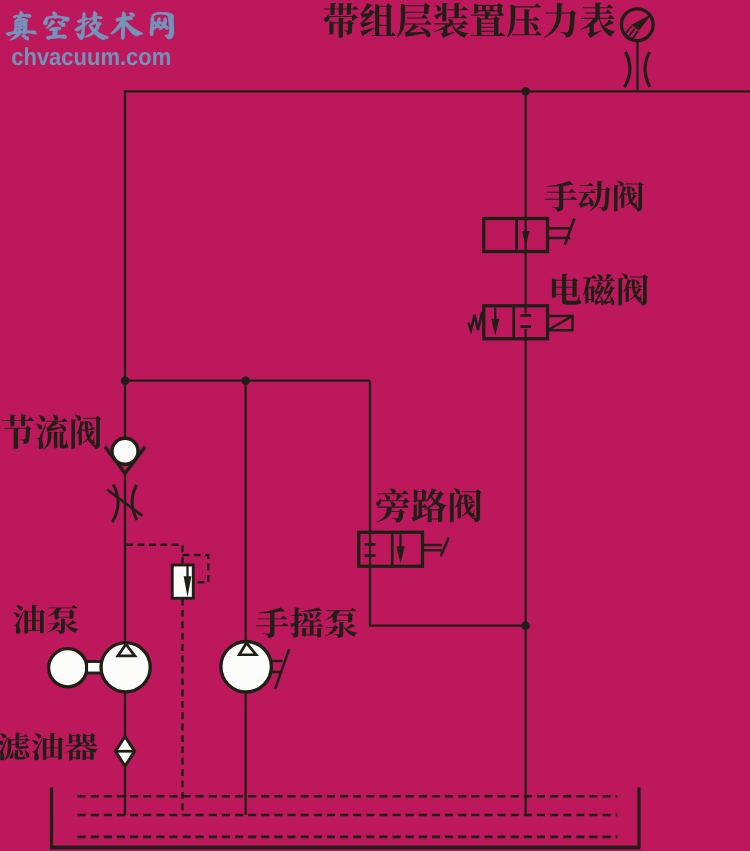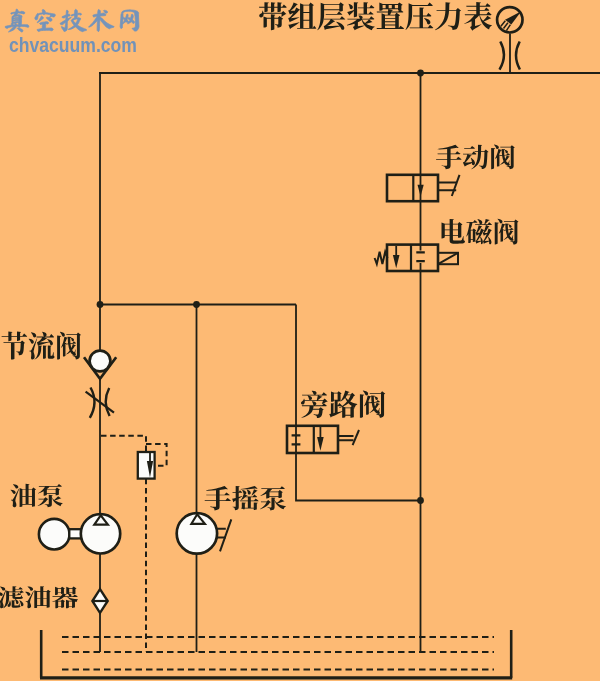--- a/index.html
+++ b/index.html
@@ -1,14 +1,14 @@
 <!DOCTYPE html>
 <html><head><meta charset="utf-8"><style>
 html,body{margin:0;padding:0}
-#page{position:relative;width:600px;height:681px;background:#fdba74;overflow:hidden;font-family:"Liberation Sans",sans-serif}
+#page{position:relative;width:600px;height:681px;background:#be185d;overflow:hidden;font-family:"Liberation Sans",sans-serif}
 </style></head><body>
 <div id="page">
 <svg width="600" height="681" viewBox="0 0 600 681">
 
 <path transform="matrix(0.9083 0 0 0.8130 2.85 29.41)" fill="#7494bb" stroke="#7494bb" stroke-width="0.9" d="M18 -1.3Q18.8 -1.1 19.2 -1.1Q19.5 -1.1 19.7 -0.9Q20 -0.7 20.5 -0.4Q21.1 -0.1 21.6 0.4Q21.9 0.9 22 1Q22.1 1.2 22 1.7Q21.9 3 21.2 3.2Q20.9 3.3 20.3 3Q19.7 2.7 19.2 2.1Q18.6 1.6 17.7 0.7Q17.1 0.2 16.7 -0.1Q16.3 -0.5 16.1 -0.8Q15.9 -1.1 15.9 -1.2Q15.9 -1.4 16 -1.5Q16.2 -1.6 16.8 -1.6Q17.5 -1.5 18 -1.3ZM16.3 -23.9Q16.9 -23.3 17 -23.1Q17.1 -22.8 17.1 -22.3L17 -21.6L18.4 -21.7Q19.3 -21.8 19.6 -21.8Q19.9 -21.9 20 -22.1Q20.2 -22.3 20.6 -22.2Q21 -22.2 21.9 -22.1Q22.8 -21.9 23.2 -21.8Q23.5 -21.7 23.8 -21.3Q24.4 -20.5 24 -19.7Q23.7 -19.2 23.2 -19.1Q22.8 -19.1 21.7 -19.4Q19.2 -20.2 17.7 -20.2H16.9L16 -19.4Q15.2 -18.5 15 -18.4Q14.8 -18.4 14.7 -18.2Q14.7 -18.1 14.9 -18.1Q15.3 -18.1 16.5 -18.1Q17.7 -18.1 18.1 -18Q18.5 -18 18.9 -17.8Q19.4 -17.5 19.7 -17.5Q19.9 -17.5 20.4 -17.2Q20.8 -16.9 21 -16.6Q21.3 -16 20.8 -14.7Q20.6 -14.4 20.6 -13.2Q20.6 -12.1 20.5 -10.6Q20.4 -9.1 20.4 -7.5L20.3 -5.9L21.7 -5.8Q23 -5.7 25.3 -5.7L27.6 -5.6L28 -5.2Q28.4 -4.9 28.4 -4.7Q28.4 -4.5 28.5 -4.4Q28.6 -4.3 28.6 -3.7Q28.6 -2.8 28.2 -2.6Q27.7 -2.5 26.4 -3Q25.5 -3.3 23.8 -3.6Q22.2 -3.8 20.9 -3.8L20 -3.8L19.6 -3.3Q19.3 -2.9 19.1 -2.8Q18.9 -2.7 18.5 -2.6Q17.8 -2.4 17.5 -2.5Q17.3 -2.6 17.2 -3.1Q17 -3.7 16.7 -3.8Q16.4 -3.9 15.3 -3.8Q15.2 -3.8 14.7 -2.9Q14.2 -2 14 -1.7Q13.7 -1.3 13 -0.6Q12.1 0.3 11.3 0.9Q10.5 1.4 9.1 2.1Q7.3 2.9 6.7 3L6.1 3.1L7.5 1.7Q9.1 0.2 10.8 -1.9Q11.8 -3.2 11.7 -3.4Q11.5 -3.6 9.5 -3.2Q7.4 -2.7 6.4 -2.3Q6 -2.1 6 -2.1Q5.9 -2.1 5.5 -1.6Q5 -1.2 4.7 -1.2Q4.4 -1.2 3.6 -1.6Q2.9 -2 2.8 -2.2Q2.7 -2.5 2.5 -2.7Q2.3 -3 2.4 -3.3Q2.6 -3.6 3.2 -3.8Q4.3 -4.2 6.1 -4.6Q7.8 -5 8.8 -5H9.4L9.3 -5.8Q9.2 -6.4 9.3 -6.6Q9.3 -6.9 9.6 -7.5L10 -8.3V-11.9Q10 -15.5 10.1 -15.7Q10.2 -15.9 10.8 -16.4Q11.3 -16.8 11.7 -17.1Q12.1 -17.3 12.4 -18Q13.2 -19.7 13.2 -19.9Q13.2 -19.9 12.9 -19.9Q12.6 -19.9 12.2 -19.9Q11.8 -19.8 11.8 -19.7Q11.7 -19.6 11.5 -19.6Q11.3 -19.6 10.5 -19.2L9.7 -18.8L9.2 -19.1Q8.7 -19.4 8.7 -19.7Q8.7 -20.1 9 -20.2Q10.6 -20.9 12.2 -21.1Q13.6 -21.3 13.8 -21.4Q13.9 -21.5 14.2 -22.2Q14.4 -22.9 14.4 -23.2Q14.4 -23.3 14.6 -24.1Q14.8 -24.9 14.9 -25Q15 -25.2 15.3 -24.9Q15.7 -24.7 15.8 -24.7Q16 -24.7 16.1 -24.4Q16.2 -24.1 16.3 -23.9ZM15.3 -16.3Q13.5 -16 12.7 -15.6Q11.9 -15.2 11.7 -14.6Q11.5 -13.8 11.7 -13.8Q11.7 -13.8 11.8 -13.9Q12 -14 13.2 -14.4Q15 -14.9 15.7 -15Q16.3 -15 16.7 -14.6Q17 -14.3 17.1 -14.4Q17.3 -14.6 17.3 -15.3Q17.3 -16.1 17.2 -16.2Q17.1 -16.3 16.4 -16.4Q15.7 -16.4 15.3 -16.3ZM17.1 -13.5H16.3Q15.7 -13.5 14.6 -13.3Q13.5 -13.1 13.1 -13Q12.7 -12.8 12.2 -12.8H11.6L11.6 -12.2Q11.6 -11.6 11.7 -11.5Q11.9 -11.4 12.6 -11.7Q13.4 -12.2 14.1 -12.4Q14.7 -12.6 15.5 -12.6Q16.2 -12.6 16.4 -12.4Q16.5 -12.2 16.8 -12.1L17.1 -11.9V-12.7ZM17.3 -11 16.7 -11 15.3 -10.9Q14.4 -10.9 14 -10.7Q13.5 -10.5 13 -10.5Q12.4 -10.4 12.1 -10.6Q11.7 -10.8 11.6 -10.7Q11.4 -10.6 11.5 -10.2Q11.6 -9.7 11.6 -9.1L11.6 -8.5L12.5 -9Q13.9 -9.6 15.1 -9.8Q16.2 -10 16.6 -9.6Q17.1 -9.3 17.2 -9.4Q17.3 -9.5 17.3 -10.2ZM17.3 -8.3 16.9 -8.2Q16 -8.2 14.8 -8Q13.6 -7.8 13.4 -7.6Q13.3 -7.5 12.7 -7.4Q12.1 -7.3 11.9 -7.6Q11.7 -7.8 11.6 -7.7Q11.5 -7.6 11.4 -6.5L11.3 -5.4L12 -5.4Q12.8 -5.5 12.9 -5.7Q13.1 -5.8 13.1 -6.3Q13.2 -7.2 13.6 -7.4Q13.7 -7.5 13.8 -7.4Q13.9 -7.3 14.2 -7.3Q14.4 -7.3 14.7 -7.1Q15 -6.9 15 -6.6Q15 -6.5 15.1 -6.5Q15.2 -6.5 15.3 -6.1Q15.3 -5.7 15.4 -5.7Q15.5 -5.6 15.9 -5.6Q16.5 -5.6 16.9 -5.7L17.3 -5.8V-7Z M49.7 -9.1Q49.9 -9 50.1 -8.6Q50.3 -8.2 50.3 -7.9Q50.3 -7.2 49.6 -6.8Q49.4 -6.6 49.2 -6.6Q49 -6.6 48.6 -6.8Q48 -6.9 47.5 -7Q47 -7 46.9 -6.8Q46.8 -6.7 47.1 -5.8Q47.3 -4.9 47.1 -3.8Q46.8 -1.3 47.2 -1.5Q47.3 -1.5 52.1 -1.7Q53.3 -1.8 53.9 -1.6Q55 -1.2 55.3 -0.4Q55.6 0.5 55 1Q54.5 1.4 54 1.6Q53.5 1.6 53.3 1.6Q53 1.6 52.4 1.4Q51.7 1.2 51.1 1.1Q50.5 1.1 47.8 1.1Q44.2 1.1 42.7 1.4Q40.2 1.8 40.2 2.4Q40.2 2.5 39.8 2.4Q39.5 2.4 39.5 2.5Q39.4 2.7 39.2 2.6Q39 2.5 38.6 2Q38.1 1.6 37.9 1Q37.6 0.4 37.7 0.2Q37.8 0.1 38.4 0Q39 -0.1 39.7 -0.3Q40.4 -0.6 41.9 -0.8L43.3 -1L43.4 -2.2Q43.4 -3.3 43.5 -4.1Q43.6 -4.9 43.7 -5.7L43.8 -6.5L43.4 -6.4Q43.1 -6.3 42.8 -6.3Q42.6 -6.3 42 -6.1L41.5 -6L41 -6.5Q40.4 -7.1 40.4 -7.2Q40.5 -7.5 41.3 -8Q42 -8.5 42.6 -8.6Q46.7 -9.2 47.2 -9.4Q47.7 -9.5 48.6 -9.4Q49.5 -9.3 49.7 -9.1ZM48.7 -15Q49.1 -15 50.5 -14.6Q51.8 -14.3 52.1 -14Q52.5 -13.8 53 -13.5Q53.7 -13.2 53.9 -12.9Q54.1 -12.6 54 -11.7Q53.9 -10.9 53.7 -10.6Q53.5 -10.2 53 -10Q52.5 -9.9 52 -10Q51.6 -10.2 50.9 -10.8Q50.2 -11.6 49.6 -12.1Q49 -12.6 48.4 -13.5L47.7 -14.3L48 -14.6Q48.4 -15 48.7 -15ZM42.7 -16.3Q43.1 -16.3 43.8 -15.6Q44.5 -14.9 44.7 -14.3Q44.8 -13.9 44.5 -13.5Q44.2 -13.1 43.8 -12.9Q43.2 -12.7 43.2 -12.5Q43.2 -12.4 42.7 -12Q42.2 -11.6 41.9 -11.2L40.6 -10.1Q39.7 -9.3 39.6 -9.2Q39.5 -9.1 38.8 -8.7Q38.2 -8.3 38 -8.3Q37.9 -8.3 37.8 -8.4Q37.8 -8.4 37.9 -8.6Q38.1 -8.9 38.1 -9.1Q38.1 -9.2 38.8 -9.9Q39.2 -10.3 40 -11.6Q40.8 -12.9 40.8 -13.1Q40.8 -13.2 41.3 -13.9Q41.7 -14.6 41.7 -15.1Q41.7 -15.5 42.1 -15.9Q42.4 -16.3 42.7 -16.3ZM45.1 -24.1Q46.7 -23.3 46.8 -21.7Q46.9 -20.9 47 -20.8Q47.1 -20.6 48.4 -20.4Q49.7 -20.3 50.4 -20.1Q51.1 -19.9 52 -19.8Q52.8 -19.7 53.1 -19.6Q53.4 -19.5 54.3 -19.4Q56 -19.4 57.2 -18.8Q57.4 -18.7 57.5 -18.5Q57.6 -18.4 57.7 -17.9Q57.9 -16.5 57 -15.8Q56.5 -15.4 56.5 -15.3Q56.4 -15.3 55.9 -15.3Q55.3 -15.3 54.7 -15.6Q53.8 -16.3 53.1 -15.7Q51.9 -14.7 51.5 -14.7Q51.2 -14.7 51.3 -14.9Q51.4 -15 51.6 -15.3Q52.5 -16.4 52.5 -17.2Q52.5 -17.7 52.2 -17.8Q52 -18 51.1 -18.2Q50.3 -18.4 49.6 -18.6Q49 -18.8 47.7 -18.9L46.5 -19L46 -18.5Q45.5 -18 45.4 -18Q45.2 -18 44.8 -18.3Q44.4 -18.5 44.4 -18.6Q44.4 -19 44.2 -19Q44 -19.1 43.2 -19Q42.5 -18.8 41.3 -18.5Q40.1 -18.2 39.7 -18Q39.2 -17.8 38.8 -16.2L38.5 -14.6Q38.3 -13.7 38.3 -13.1Q38.2 -12.5 37.8 -12.1Q37.4 -11.8 36.8 -11.8Q36.4 -11.8 36.2 -11.9Q36.1 -11.9 35.7 -12.3Q35.4 -12.7 35.3 -13Q35.2 -13.2 35.3 -13.9Q35.4 -14.7 35.4 -14.8Q35.4 -15 35.6 -15.2Q35.8 -15.3 36.3 -16.3Q36.7 -17.3 37 -17.7Q37.2 -18.1 37.5 -18.7Q37.9 -19.3 38.1 -19.5Q38.3 -19.7 38.3 -19.7Q38.4 -19.7 38.5 -19.5Q38.8 -19.1 39.5 -19.4Q40.4 -19.9 42.4 -20.2L43.7 -20.5L43.6 -21.7Q43.5 -22.9 43.4 -23.4Q43.3 -23.9 43.6 -24.1Q43.9 -24.2 43.9 -24.4Q43.9 -24.7 45.1 -24.1Z M71.1 -23.4Q71.6 -23.1 71.8 -22.6Q72.1 -22.1 72 -21.9Q71.9 -21.7 71.8 -20.9Q71.7 -20.1 71.6 -19.6Q71.5 -19.2 71.7 -18.8Q71.9 -18.7 72 -18.6Q72.1 -18.6 72.5 -18.6Q73.6 -18.8 74 -18.1Q74.2 -17.8 74.2 -17.6Q74.2 -17.3 73.9 -17Q73.6 -16.7 73.4 -16.6Q73.2 -16.6 72.6 -16.5Q72 -16.4 71.8 -16.4Q71.7 -16.3 71.6 -16Q71.2 -14.8 71.2 -13.7V-13L72 -13.3L73.3 -14.1L74.6 -14.8Q75.2 -15.2 75.3 -15.2Q75.5 -15.2 75 -14.4Q74.8 -14.2 74.6 -14.1Q74.4 -13.9 73.7 -13.1Q73 -12.3 72.5 -11.7Q71.6 -10.8 71.4 -10.4Q71.2 -10 71.1 -9.2Q71.1 -8.3 71 -8.2Q71 -8.1 70.9 -4.5Q70.9 -1 70.8 -0.2Q70.7 0.5 70.4 1Q70 1.5 69.2 2Q68.6 2.4 68.4 2.5Q68.1 2.6 67.9 2.5Q67 2.4 67 2Q67 1.5 66.3 0.5Q64.9 -1.3 64.7 -2.6Q64.5 -3.4 64.6 -3.5Q64.7 -3.6 65.8 -3Q67.7 -2 68 -1.9Q68.4 -1.8 68.5 -2.3Q68.6 -2.8 68.8 -4.1Q68.9 -5.4 69 -6.1Q69.1 -6.9 69.1 -7.6Q69.1 -8.3 69 -8.4Q68.8 -8.5 67.6 -7.6Q66.9 -7 66.4 -6.4Q66.2 -6 65.8 -5.9Q65.3 -5.6 64.7 -5.8Q64.1 -5.9 63.5 -6.3Q62.9 -6.7 62.9 -7Q62.9 -7.3 63.4 -7.7Q64 -8 64.5 -8.5Q65.9 -9.6 68 -10.9L69.2 -11.7L69.3 -12.3Q69.4 -12.9 69.4 -14Q69.4 -15.2 69.3 -15.2Q69.1 -15.2 68.5 -14.8Q67.9 -14.4 67.8 -14.3Q67.5 -14 66.8 -14.1Q66.1 -14.2 65.3 -14.6Q64.8 -14.9 65.1 -15.4Q65.3 -15.9 66.2 -16.2Q66.7 -16.4 68.2 -17.1L69.7 -17.9L69.8 -19.4L69.9 -21.9Q69.9 -22.8 70.2 -23.3Q70.5 -23.8 70.5 -23.8Q70.6 -23.8 71.1 -23.4ZM80.1 -24.7 80.9 -24.2Q81.7 -23.6 81.9 -23.2Q82.2 -22.8 82.1 -22.1Q82 -21.4 82 -20.5L81.9 -19.7H82.3Q82.8 -19.7 83 -19.8Q83.3 -20 83.4 -19.9Q83.5 -19.9 83.6 -20Q83.8 -20.1 84.2 -20Q84.7 -19.9 85.4 -19.8Q86 -19.7 86.4 -19.3Q86.8 -19 86.7 -18.6Q86.6 -18.3 86.2 -17.9Q85.8 -17.6 85.5 -17.6Q85.2 -17.6 84.8 -17.9Q84.4 -18.1 84.2 -18.2Q83.9 -18.2 83.2 -18.2Q82.2 -18.2 82.1 -18.1Q82 -18 81.9 -16.6Q81.9 -15.3 81.7 -14.9Q81.6 -14.5 81.8 -14.4Q82 -14.3 82.7 -14.4Q83.6 -14.4 83.8 -14.3Q83.9 -14.2 84.4 -14.1Q85.8 -13.9 85.8 -12.8Q85.8 -12.6 85.4 -12.2Q84.9 -11.7 84.9 -11.5Q84.9 -11.4 84.5 -10.5Q84 -9.5 83.9 -9.2Q83.8 -8.6 83.3 -7.5Q83.1 -7.1 82.6 -6.4Q82 -5.6 82 -5.5Q82 -5.5 82.8 -4.9Q83.5 -4.2 83.7 -4.1Q83.9 -3.9 84.3 -3.7Q84.7 -3.5 84.7 -3.5Q84.8 -3.4 85.4 -3.1L86.6 -2.4Q88.4 -1.4 88.7 -1.4Q88.8 -1.4 89.2 -1.1Q89.7 -0.8 89.9 -0.8Q90.2 -0.8 90.9 -0.5Q91.7 -0.2 91.9 0Q92.1 0.2 92.1 0.6Q92.1 1.1 92 1.2Q91.9 1.4 91.5 1.4Q91.1 1.4 90 1.8Q88.9 2.2 88.7 2.4Q88.4 2.7 88.2 2.8Q87.7 2.9 86.5 2.3Q85.3 1.8 84.3 1L82.9 -0.2Q81.8 -1.1 81.3 -1.8Q80.8 -2.4 80.3 -2.8Q79.9 -3.1 79.9 -3.2Q79.8 -3.2 79.5 -3Q79.3 -2.8 79.2 -2.7Q79 -2.5 77.9 -1.8Q76.1 -0.5 73.7 -0Q71.5 0.4 72 -0.2Q72.3 -0.4 73.2 -0.9Q74.6 -1.6 76.1 -2.8Q77.7 -4 78.3 -4.8L78.5 -5.2L78.3 -5.5Q77 -7.1 75.8 -9.5Q74.7 -11.7 75.7 -11.7Q75.8 -11.7 76 -11.7Q76.3 -11.6 76.3 -11.8Q76.3 -12 76.2 -12Q76.1 -12.1 76.1 -12.3Q76.1 -12.6 77.2 -13.1Q78.3 -13.7 78.6 -14.2Q78.9 -14.6 78.9 -16.1L78.9 -17.4H78.4Q78 -17.4 77 -16.9Q76.4 -16.6 76.2 -16.6Q76 -16.5 75.7 -16.6Q75.4 -16.8 75.2 -17.1Q75.1 -17.4 75.1 -17.4Q75.1 -17.5 75.2 -17.6Q75.9 -18.2 77.7 -18.7L78.8 -19Q79 -19 79 -20.4Q79 -21.8 79.1 -22.9Q79.2 -23.6 79.3 -23.9Q79.4 -24.1 79.7 -24.3ZM81 -12.7Q79.2 -12.6 78.1 -11.7Q77.5 -11.3 77.2 -11.3Q77 -11.2 77.1 -11Q77.2 -10.9 77.6 -10.4Q78.3 -9.7 78.7 -9.1Q79.8 -7.5 80 -7.5Q80.1 -7.5 80.5 -8Q80.8 -8.4 81.1 -9L81.5 -9.8Q81.7 -10.1 81.7 -10.3Q81.7 -10.5 82 -11.3Q82.4 -12.2 82.3 -12.5Q82.3 -12.7 82.1 -12.7Q82 -12.8 81 -12.7Z M112.9 -23.4Q113.8 -23.2 114.5 -22.6Q115.3 -21.9 115.3 -21.5Q115.3 -20.8 114.9 -20.4Q114.5 -20 113.7 -20Q113.1 -20 112.7 -20.3Q112.3 -20.8 111.9 -21.5Q111.8 -21.8 111.6 -22Q111.4 -22.1 111.1 -22.6L110.8 -23.1L111.1 -23.3Q111.5 -23.7 112.9 -23.4ZM106.9 -23.4 107.3 -22.9 107.3 -21.3Q107.3 -19.7 107.4 -19.6Q107.5 -19.5 108.3 -19.6Q109.2 -19.7 110.1 -20Q111 -20.2 111.2 -20.1Q111.5 -20.1 112.3 -19.4Q113.2 -18.8 113.3 -18.6Q113.4 -18.4 113.4 -18Q113.4 -17.7 113.4 -17.6Q113.3 -17.4 113.2 -17.2Q113 -17.1 112.8 -17Q112.6 -17 112.1 -16.9Q111.5 -16.9 111 -16.8Q110.4 -16.8 109.4 -16.7Q107.4 -16.7 107.2 -16.6Q107 -16.6 107 -15.9Q107 -15.3 107.1 -15.3Q107.2 -15.3 107.7 -14.9L108.4 -14.3Q108.7 -14.1 109.4 -13.3Q110.2 -12.5 110.4 -12.1Q111.3 -11 113 -9.5L114.4 -8.2Q114.9 -7.8 116.9 -6.5Q119 -5.2 119.6 -5Q120.4 -4.6 120.4 -4.5Q120.5 -4.5 121.3 -4.1Q122.6 -3.6 122.6 -3.2Q122.6 -3 122.3 -2.8Q122 -2.6 121.9 -2.6Q121.6 -2.6 120.3 -2.2Q119.1 -1.8 118.7 -1.6Q118.2 -1.4 117.9 -1.1Q117.7 -0.9 117.5 -0.9Q117.4 -0.8 117 -0.9Q116.5 -1.1 116 -1.5Q115.5 -1.9 115.2 -2Q114.9 -2.2 114.2 -2.8Q113.5 -3.3 113.2 -3.7Q113 -4 112.4 -4.6Q111.8 -5.3 111.8 -5.4Q111.8 -5.5 111.3 -6.1Q109.1 -8.9 109.1 -9.1Q109.1 -9.1 108.7 -9.5Q108.4 -9.8 108.3 -10Q108.2 -10.3 107.8 -10.9Q107.4 -11.5 107.3 -11.8Q106.9 -12.5 106.8 -11.5Q106.7 -10.8 106.6 -8.6Q106.5 -7.3 106.5 -7.2Q106.4 -7.1 106.4 -3.6Q106.3 0 106.1 1.2Q105.9 2.4 105.4 2.5Q104.7 2.7 104.1 1.7Q103.7 1 103.8 0.3Q103.8 -4.5 104.1 -9.2Q104.2 -10.6 104 -10.6Q103.8 -10.6 103.1 -9.8Q102.3 -9.1 102.3 -8.9Q102.3 -8.7 102.2 -8.7Q102 -8.7 102 -8.4Q101.9 -8.2 101.5 -7.8Q99.3 -5.5 98.1 -4.5Q96.9 -3.5 95.5 -3Q94.6 -2.7 94.5 -2.8Q94.3 -2.9 94.5 -3Q94.6 -3.1 94.9 -3.5Q95.7 -4.6 96.7 -5.6Q97.3 -6.2 97.8 -6.9Q98.3 -7.6 98.4 -7.7Q98.5 -7.8 99.3 -8.8Q100 -9.8 100 -9.9Q100 -9.9 100.8 -11.1Q101.6 -12.2 101.8 -12.7Q102 -13.1 102.3 -13.5Q102.7 -14.3 103.2 -15.1Q103.6 -16 103.6 -16.2Q103.6 -16.3 103.2 -16.3Q101.7 -16.1 101 -15.5Q100.6 -15.1 100.2 -15.2Q99.9 -15.3 99.4 -15.9Q98.7 -16.9 99.3 -17.4Q99.5 -17.7 100.6 -18.1Q101.7 -18.4 102.9 -18.7Q104 -19 104.2 -19.1Q104.4 -19.3 104.4 -19.9Q104.4 -21.2 104.7 -22.7Q105 -24.2 105.2 -24.4Q105.5 -24.6 106 -24.3Q106.5 -24 106.9 -23.4Z M143.3 -17.5Q143.7 -16.6 143.6 -15.7Q143.5 -14.9 143 -13.3Q142.8 -12.8 142.8 -12.2Q142.7 -11.8 142.8 -11.7Q142.8 -11.5 143.1 -11.3Q143.8 -10.8 144.4 -10.2Q144.9 -9.5 144.9 -9.2Q144.9 -8 144.5 -7.6Q144.2 -7.2 143.7 -7.4Q143.2 -7.6 142.4 -8.4L141.4 -9.4L140.4 -8.6Q139.3 -7.8 138.9 -7.5Q138.5 -7.2 138 -7Q137.5 -6.9 137.3 -6.9Q137.2 -7 137.9 -7.9Q138.7 -9 139.4 -10.3Q139.7 -10.9 139.8 -11Q139.8 -11.2 139.6 -11.4Q138.7 -12.6 138.1 -13Q137.8 -13.2 137.7 -13.7Q137.7 -14.1 138 -14.3Q138.5 -14.6 139.3 -14.4Q140.1 -14.2 140.2 -13.7Q140.4 -13.1 140.6 -13.8Q140.6 -13.9 140.6 -14.1Q140.7 -14.8 140.9 -15.2Q141.1 -15.6 141.2 -16.2Q141.3 -16.8 141.4 -16.9Q141.5 -17.1 141.4 -17.2Q141.3 -17.4 141.4 -17.8Q141.5 -18.3 141.9 -18.5Q142.6 -18.7 142.8 -18.6Q143 -18.4 143.3 -17.5ZM141.9 -23.8Q143.1 -23.7 144.2 -23.6Q145.2 -23.5 145.9 -23.2Q146.6 -22.9 147.2 -22.7Q147.8 -22.5 148.4 -22.1Q149 -21.6 149.2 -21.1Q149.5 -20.6 149.5 -19.7Q149.3 -18.7 149.4 -15.2Q149.5 -12.8 149.6 -9.9Q149.7 -6 149.9 -4.5Q150 -3.5 149.8 -2.8Q149.5 -2 148.8 -0.3Q148.1 1.1 147.5 1.6Q146.9 2.1 145.9 2.1Q144.5 2.2 144.5 1.4Q144.5 1.2 143.8 0.4Q143.1 -0.3 143 -0.3Q142.8 -0.3 142.6 -0.6Q142.4 -0.9 142.3 -1.1Q142.3 -1.3 142.4 -1.3Q142.6 -1.4 143.2 -1.5Q144.9 -1.6 145.5 -2.4Q145.7 -2.7 145.9 -3.8Q146.1 -4.9 146.1 -8.1Q146 -11.3 145.9 -11.9Q145.7 -12.6 145.7 -13.9Q145.7 -15.2 145.6 -15.8Q145.4 -16.5 145.2 -18.2Q145 -19.8 144.9 -20.2Q144.7 -20.7 144.2 -21.1Q143.7 -21.5 141.7 -22.1Q140.9 -22.4 138.5 -22.3Q136.1 -22.3 135.1 -22.1Q133.5 -21.6 132.4 -20.7Q132.1 -20.5 132 -20.4Q132 -20.2 132.1 -20Q132.3 -19.7 132.3 -17.1Q132.3 -14.6 132.4 -14.6Q132.5 -14.6 132.6 -14.7Q132.8 -14.9 133.3 -14.7Q133.7 -14.5 134.2 -14.1Q134.6 -13.6 134.8 -13.6Q135.1 -13.6 135.1 -14.1Q135.3 -14.8 135.8 -16.5Q136.1 -17.2 136.1 -17.7Q136.2 -18.3 136.2 -18.3Q136.2 -18.4 136.8 -18.6Q137.3 -18.8 137.5 -18.7Q138 -18.5 137.9 -17.1Q137.8 -15.6 137.1 -13.1Q136.8 -12.3 136.9 -11.9Q137 -11.5 137.4 -11Q137.9 -10.6 138.2 -10.1Q138.4 -9.7 138.4 -9.5Q138.4 -9.4 138.2 -9.1Q138.1 -8.7 138 -8.6Q137.9 -8.6 137.5 -8.6Q136.4 -8.6 135.9 -9.2Q135.6 -9.5 135.5 -9.5Q135.4 -9.5 134.6 -8.9Q133.7 -8.2 133.5 -8Q133.5 -7.9 132.7 -7.3L131.9 -6.8L131.8 -5.7Q131.6 -4.7 131.7 -3.7Q131.8 -1.1 130.4 -1.1Q129.9 -1.1 129.7 -1.5Q129.5 -1.9 129.1 -3.6Q129.1 -4 129.2 -5.1Q129.8 -10 130 -16.3Q130 -18.9 130.4 -19.4Q130.6 -19.7 130.6 -19.9Q130.6 -20.2 130.8 -20.2Q131 -20.2 130.9 -20.8Q130.9 -21.2 130.9 -21.3Q131 -21.5 131.4 -21.9Q133.2 -23.5 136.6 -23.8Q138.3 -24 138.4 -24Q138.6 -24.2 141.9 -23.8ZM132.3 -13.6Q132.3 -13.6 132.3 -13.6Q132.2 -13.5 132.2 -12.8Q132.2 -12 132.1 -10Q132 -8.1 132.1 -8.1Q132.1 -8.1 132.2 -8.2Q132.5 -8.4 133 -9.2Q133.5 -10 133.8 -10.6Q134 -11.3 134 -11.5Q133.9 -11.8 133.2 -12.4Q132.7 -12.9 132.7 -13.1Q132.7 -13.4 132.3 -13.6Z"></path>
 
 <text x="9" y="52.4" font-family="Liberation Sans, sans-serif" font-size="19.5" font-weight="bold" fill="#7292b8" textLength="128" lengthAdjust="spacingAndGlyphs">chvacuum.com</text>
 
 <path transform="matrix(1.0116 0 0 1.0305 258.06 27.55)" fill="#1f1f16" d="M25.5 -22.3 23.9 -20.1H22.5V-23.3C23.3 -23.4 23.5 -23.8 23.6 -24.1L19.2 -24.5V-20.1H16V-23.3C16.8 -23.4 17 -23.7 17.1 -24.1L12.8 -24.5V-20.1H9.5V-23.4C10.3 -23.5 10.6 -23.8 10.6 -24.2L6.3 -24.6V-20.1H0.9L1.2 -19.3H6.3V-15H6.8C8.1 -15 9.5 -15.5 9.5 -15.7V-19.3H12.8V-14.9H13.4C14.6 -14.9 16 -15.4 16 -15.7V-19.3H19.2V-15.2H19.8C21.1 -15.2 22.5 -15.7 22.5 -15.9V-19.3H27.6C28 -19.3 28.3 -19.4 28.4 -19.7C27.3 -20.8 25.5 -22.3 25.5 -22.3ZM4.6 -16.5 4.3 -16.4C4.3 -14.7 3.3 -13.6 2.5 -13.3C-0.1 -12 1.4 -9 3.7 -9.9C5 -10.5 5.6 -11.8 5.5 -13.5H23.3L23.1 -10.4L23.3 -10.3C24.4 -10.9 26 -12 26.9 -12.8C27.5 -12.8 27.8 -12.9 28 -13.1L24.9 -16.1L23.1 -14.3H5.3C5.2 -15 5 -15.7 4.6 -16.5ZM8.7 -1V-8.5H12.7V2.6H13.3C14.6 2.6 16.1 1.9 16.1 1.7V-8.5H20V-3.5C20 -3.2 19.9 -3 19.5 -3C18.9 -3 16.8 -3.2 16.8 -3.2V-2.8C18 -2.6 18.5 -2.2 18.8 -1.9C19.1 -1.4 19.3 -0.8 19.3 0.2C22.9 -0.1 23.4 -1.2 23.4 -3.2V-7.8C24.1 -8 24.6 -8.3 24.8 -8.6L21.2 -11.2L19.6 -9.4H16.1V-11.7C16.8 -11.8 17 -12.1 17 -12.5L12.7 -12.9V-9.4H8.9L5.4 -10.8V0H5.9C7.2 0 8.7 -0.7 8.7 -1Z M30 -2.6 31.6 1.5C32 1.4 32.2 1.1 32.4 0.7C36.4 -1.6 39.2 -3.5 41 -4.8L40.9 -5.1C36.5 -4 31.9 -3 30 -2.6ZM39.4 -22.7 35.1 -24.4C34.5 -22.2 32.4 -18 30.8 -16.7C30.5 -16.5 29.9 -16.3 29.9 -16.3L31.4 -12.6C31.6 -12.6 31.8 -12.8 32 -13C33 -13.4 34 -13.8 34.9 -14.2C33.6 -12.3 32.1 -10.4 30.9 -9.5C30.5 -9.2 29.8 -9 29.8 -9L31.3 -5.2C31.6 -5.3 31.7 -5.5 31.9 -5.7C35.8 -7.2 39 -8.8 40.7 -9.7L40.7 -10C37.6 -9.6 34.6 -9.3 32.5 -9.1C35.4 -11.2 38.8 -14.5 40.6 -16.8C41 -16.8 41.3 -16.9 41.5 -17V0.4H38.5L38.7 1.2H56.8C57.2 1.2 57.5 1 57.6 0.7C56.8 -0.3 55.4 -1.7 55.4 -1.7L54.2 0.4H54V-21.1C54.7 -21.2 55.1 -21.3 55.3 -21.6L51.8 -24.2L50.3 -22.2H45.1L41.5 -23.6V-17.3L37.7 -19.4C37.4 -18.5 36.9 -17.5 36.2 -16.4L32.2 -16.2C34.4 -17.8 36.9 -20.3 38.4 -22.2C39 -22.2 39.3 -22.4 39.4 -22.7ZM44.8 0.4V-6.7H50.6V0.4ZM44.8 -7.5V-14.2H50.6V-7.5ZM44.8 -15V-21.4H50.6V-15Z M79.9 -15.6 78 -13.1H66.7L67 -12.3H82.5C82.9 -12.3 83.3 -12.4 83.3 -12.7C82.1 -13.9 79.9 -15.6 79.9 -15.6ZM82.8 -11 80.9 -8.5H65.1L65.3 -7.7H71.7C70.5 -5.7 67.9 -2.7 65.9 -1.7C65.6 -1.6 64.9 -1.5 64.9 -1.5L66 2.3C66.4 2.2 66.6 2 66.9 1.6C72.7 0.7 77.5 -0.3 81 -1C81.6 -0.1 82.1 0.9 82.5 1.8C86 3.9 88 -3 77.6 -5.7L77.3 -5.5C78.3 -4.4 79.4 -3.2 80.4 -1.8C75.7 -1.7 71.2 -1.5 68.2 -1.5C70.7 -2.6 73.4 -4.3 75 -5.7C75.6 -5.6 76 -5.8 76.1 -6.1L73 -7.7H85.4C85.9 -7.7 86.2 -7.8 86.2 -8.1C84.9 -9.3 82.8 -11 82.8 -11ZM65.3 -17.7V-21.9H80.3V-17.7ZM61.9 -23V-14.4C61.9 -8.6 61.7 -2.4 58.6 2.4L58.9 2.6C65 -1.9 65.3 -8.9 65.3 -14.4V-16.9H80.3V-15.6H80.9C82 -15.6 83.8 -16.2 83.8 -16.4V-21.3C84.4 -21.5 84.9 -21.7 85 -21.9L81.6 -24.5L80 -22.7H65.8L61.9 -24.1Z M89.6 -23 89.4 -22.9C90.1 -21.7 90.7 -20 90.7 -18.5C93.2 -16.1 96.6 -21.1 89.6 -23ZM111.8 -10.9 110 -8.6H102.2C103.9 -9 104.5 -11.8 99.4 -11.7L99.2 -11.5C99.8 -11 100.4 -9.9 100.5 -8.9C100.8 -8.7 101 -8.6 101.3 -8.6H88.2L88.5 -7.7H97.8C95.5 -5.6 91.9 -3.7 87.8 -2.5L88 -2.1C90.7 -2.6 93.2 -3.1 95.4 -3.8V-2.1C95.4 -1.6 95.2 -1.3 93.7 -0.5L95.6 2.7C95.8 2.6 96 2.3 96.2 2.1C99.8 0.7 102.9 -0.8 104.6 -1.5L104.6 -1.9L98.7 -1.2V-5.1C100.1 -5.8 101.4 -6.6 102.4 -7.4C104.1 -2 107.6 0.7 112.5 2.5C113 0.9 113.9 -0.2 115.2 -0.6V-0.9C112.1 -1.4 109.1 -2.2 106.7 -3.7C108.6 -4.1 110.6 -4.6 111.9 -5.2C112.6 -5 112.8 -5.2 113 -5.5L109.8 -7.7H114.2C114.6 -7.7 114.9 -7.9 115 -8.2C113.8 -9.3 111.8 -10.9 111.8 -10.9ZM105.8 -4.3C104.6 -5.2 103.6 -6.4 102.8 -7.7H109.6C108.8 -6.8 107.2 -5.4 105.8 -4.3ZM88.1 -15 90.3 -11.7C90.6 -11.7 90.8 -12 90.9 -12.4C92.5 -13.8 93.8 -15 94.7 -16V-10H95.3C96.5 -10 97.9 -10.6 97.9 -10.9V-23.4C98.7 -23.5 98.9 -23.8 99 -24.2L94.7 -24.6V-17C92 -16.1 89.3 -15.3 88.1 -15ZM108.7 -24.2 104.3 -24.5V-19.5H98.5L98.8 -18.7H104.3V-13.4H99.2L99.4 -12.6H113.4C113.8 -12.6 114.1 -12.7 114.1 -13.1C113 -14.1 111.1 -15.6 111.1 -15.6L109.4 -13.4H107.7V-18.7H114.2C114.6 -18.7 114.9 -18.9 115 -19.2C113.8 -20.3 111.8 -21.8 111.8 -21.8L110.1 -19.5H107.7V-23.4C108.4 -23.5 108.6 -23.8 108.7 -24.2Z M123.1 -17.1V-17.8H138.4V-16.6H139L139.6 -16.6L138.6 -15.5H131.9L132.2 -16.3C132.9 -16.4 133.3 -16.7 133.3 -17.1L128.6 -17.7L128.5 -15.5H117.3L117.5 -14.6H128.4L128.2 -12.4H125.7L122.1 -13.8V0.5H117.2L117.4 1.3H143.6C144 1.3 144.3 1.2 144.4 0.9C143 -0.2 140.9 -1.7 140.9 -1.7L139.1 0.4V-11.3C139.9 -11.4 140.2 -11.5 140.4 -11.9L136.8 -14.4L135.3 -12.4H130.6L131.5 -14.6H142.9C143.3 -14.6 143.7 -14.8 143.7 -15.1C143 -15.8 141.9 -16.6 141.2 -17.1C141.5 -17.2 141.7 -17.3 141.7 -17.4V-21.5C142.3 -21.6 142.7 -21.8 142.9 -22.1L139.6 -24.4L138.1 -22.8H123.3L119.9 -24.2V-16.2H120.3C121.6 -16.2 123.1 -16.8 123.1 -17.1ZM125.5 0.5V-2H135.6V0.5ZM125.5 -2.9V-5.2H135.6V-2.9ZM125.5 -6V-8.3H135.6V-6ZM125.5 -9.1V-11.6H135.6V-9.1ZM132.2 -22V-18.7H129.1V-22ZM135.2 -22H138.4V-18.7H135.2ZM126.1 -22V-18.7H123.1V-22Z M164.4 -9.2 164.1 -9C165.5 -7.7 167 -5.5 167.4 -3.5C170.7 -1.4 173.1 -7.8 164.4 -9.2ZM168.3 -14 166.6 -11.7H163V-18.3C163.8 -18.4 164 -18.6 164.1 -19.1L159.6 -19.5V-11.7H153.1L153.4 -10.8H159.6V-0.1H149.8L150 0.7H172.5C172.9 0.7 173.2 0.6 173.2 0.3C172 -0.9 169.9 -2.7 169.9 -2.7L168 -0.1H163V-10.8H170.6C171 -10.8 171.3 -11 171.4 -11.3C170.2 -12.4 168.3 -14 168.3 -14ZM169.5 -24.2 167.6 -21.8H152.8L148.8 -23.5V-14.5C148.8 -9 148.6 -2.7 145.8 2.2L146.1 2.4C152 -2.1 152.3 -9.2 152.3 -14.5V-21H172C172.4 -21 172.8 -21.1 172.8 -21.4C171.6 -22.6 169.5 -24.2 169.5 -24.2Z M185.3 -24.6C185.3 -22 185.3 -19.5 185.2 -17.1H176.3L176.6 -16.3H185.2C184.8 -9.2 182.9 -3 175 2.1L175.3 2.6C186 -1.9 188.3 -8.6 188.8 -16.3H195.9C195.6 -8.4 195.1 -2.9 194 -2C193.7 -1.7 193.4 -1.6 192.8 -1.6C192 -1.6 189.4 -1.8 187.7 -1.9L187.7 -1.5C189.3 -1.2 190.7 -0.7 191.4 -0.1C192 0.4 192.2 1.3 192.2 2.3C194.4 2.3 195.7 1.9 196.7 0.9C198.4 -0.8 199.1 -6.3 199.4 -15.7C200.1 -15.8 200.4 -16 200.7 -16.2L197.5 -19L195.6 -17.1H188.9C189 -19.1 189 -21.2 189.1 -23.3C189.8 -23.4 190.1 -23.7 190.1 -24.1Z M220.3 -24.4 215.7 -24.8V-21.1H205.8L206 -20.3H215.7V-17.1H207.1L207.4 -16.3H215.7V-12.9H204.3L204.5 -12H213.8C211.6 -9 208 -5.7 203.7 -3.7L203.8 -3.4C206.5 -4.1 208.9 -5 211.1 -6V-2.1C211.1 -1.5 210.9 -1.2 209.5 -0.5L211.8 3C212 2.8 212.2 2.6 212.4 2.3C216.1 0.2 219.1 -1.8 220.8 -3L220.7 -3.3C218.5 -2.7 216.3 -2.1 214.5 -1.6V-8C216.2 -9.2 217.6 -10.5 218.7 -11.9C220.2 -4.8 223.3 -0.4 228.4 1.8C228.6 0.2 229.6 -1.1 231.2 -1.9L231.2 -2.3C228.2 -2.9 225.4 -3.9 223.2 -5.9C225.5 -6.7 227.8 -7.8 229.4 -8.7C230.1 -8.6 230.3 -8.7 230.5 -9L226.6 -11.5C225.8 -10.2 224.1 -8.1 222.5 -6.5C221.1 -7.9 220 -9.7 219.2 -12H230.1C230.5 -12 230.8 -12.2 230.9 -12.5C229.7 -13.7 227.6 -15.3 227.6 -15.3L225.8 -12.9H219.2V-16.3H227.9C228.3 -16.3 228.5 -16.4 228.6 -16.7C227.5 -17.8 225.5 -19.4 225.5 -19.4L223.8 -17.1H219.2V-20.3H229C229.4 -20.3 229.7 -20.4 229.8 -20.8C228.6 -21.9 226.5 -23.5 226.5 -23.5L224.8 -21.1H219.2V-23.6C220 -23.7 220.2 -24 220.3 -24.4Z"></path>
 <g stroke="#1f1f16" stroke-width="1.8" fill="none">

